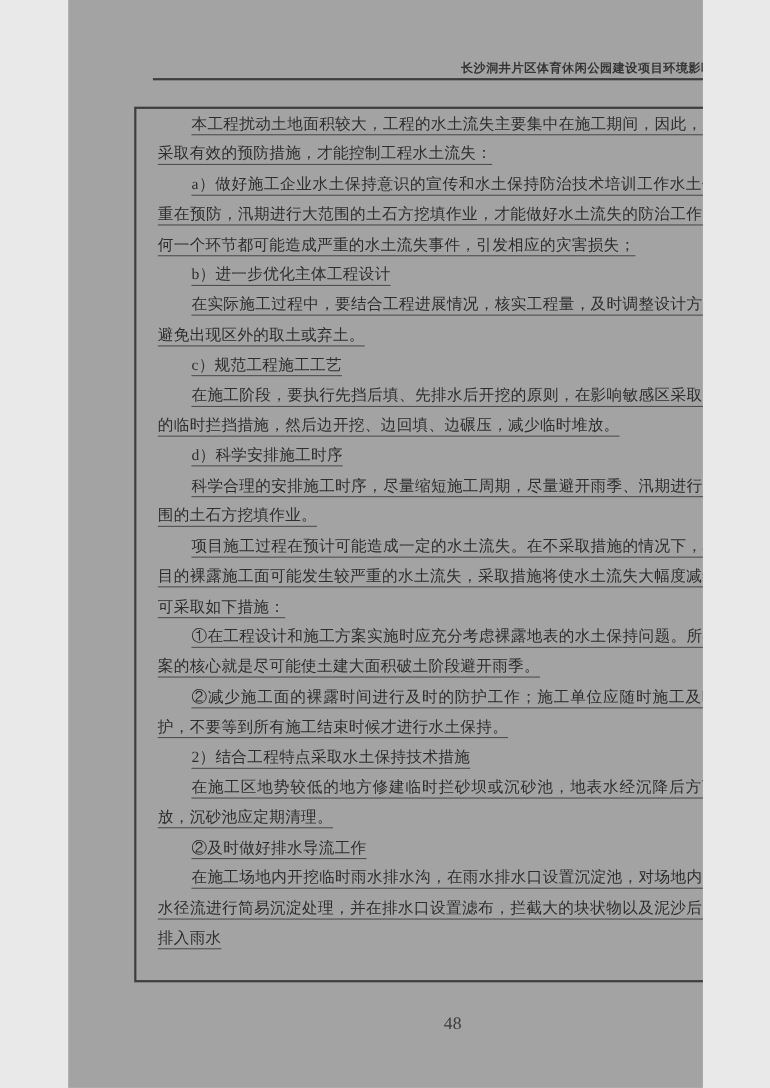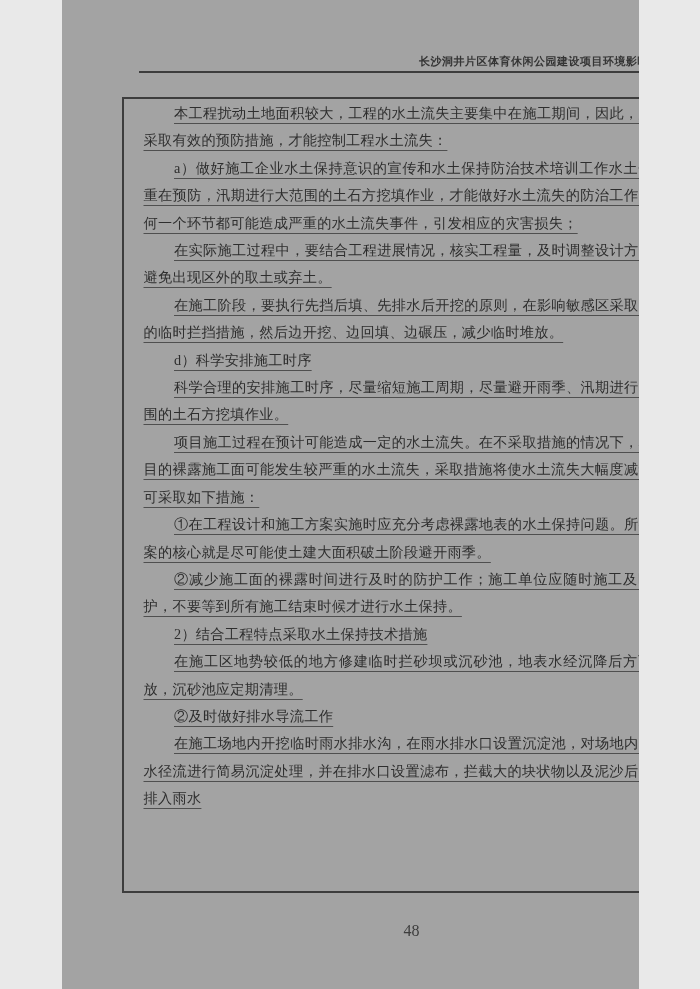--- a/index.html
+++ b/index.html
@@ -72,21 +72,23 @@
 
 <div class="page">
 
   <div class="running-header">长沙洞井片区体育休闲公园建设项目环境影响报告表</div>
 
   <div class="header-rule"></div>
 
   <div class="content-box">
     <p class="para">本工程扰动土地面积较大，工程的水土流失主要集中在施工期间，因此，必须采取有效的预防措施，才能控制工程水土流失：</p>
     <p class="para">a）做好施工企业水土保持意识的宣传和水土保持防治技术培训工作水土保持重在预防，汛期进行大范围的土石方挖填作业，才能做好水土流失的防治工作。任何一个环节都可能造成严重的水土流失事件，引发相应的灾害损失；</p>
+    <p class="para">b）进一步优化主体工程设计</p>
     <p class="para">在实际施工过程中，要结合工程进展情况，核实工程量，及时调整设计方案，避免出现区外的取土或弃土。</p>
+    <p class="para">c）规范工程施工工艺</p>
     <p class="para">在施工阶段，要执行先挡后填、先排水后开挖的原则，在影响敏感区采取一定的临时拦挡措施，然后边开挖、边回填、边碾压，减少临时堆放。</p>
     <p class="para">d）科学安排施工时序</p>
     <p class="para">科学合理的安排施工时序，尽量缩短施工周期，尽量避开雨季、汛期进行大范围的土石方挖填作业。</p>
     <p class="para">项目施工过程在预计可能造成一定的水土流失。在不采取措施的情况下，本项目的裸露施工面可能发生较严重的水土流失，采取措施将使水土流失大幅度减缓。可采取如下措施：</p>
     <p class="para">①在工程设计和施工方案实施时应充分考虑裸露地表的水土保持问题。所有方案的核心就是尽可能使土建大面积破土阶段避开雨季。</p>
     <p class="para">②减少施工面的裸露时间进行及时的防护工作；施工单位应随时施工及时保护，不要等到所有施工结束时候才进行水土保持。</p>
     <p class="para">2）结合工程特点采取水土保持技术措施</p>
     <p class="para">在施工区地势较低的地方修建临时拦砂坝或沉砂池，地表水经沉降后方可排放，沉砂池应定期清理。</p>
     <p class="para">②及时做好排水导流工作</p>
     <p class="para">在施工场地内开挖临时雨水排水沟，在雨水排水口设置沉淀池，对场地内的雨水径流进行简易沉淀处理，并在排水口设置滤布，拦截大的块状物以及泥沙后，再排入雨水</p>

